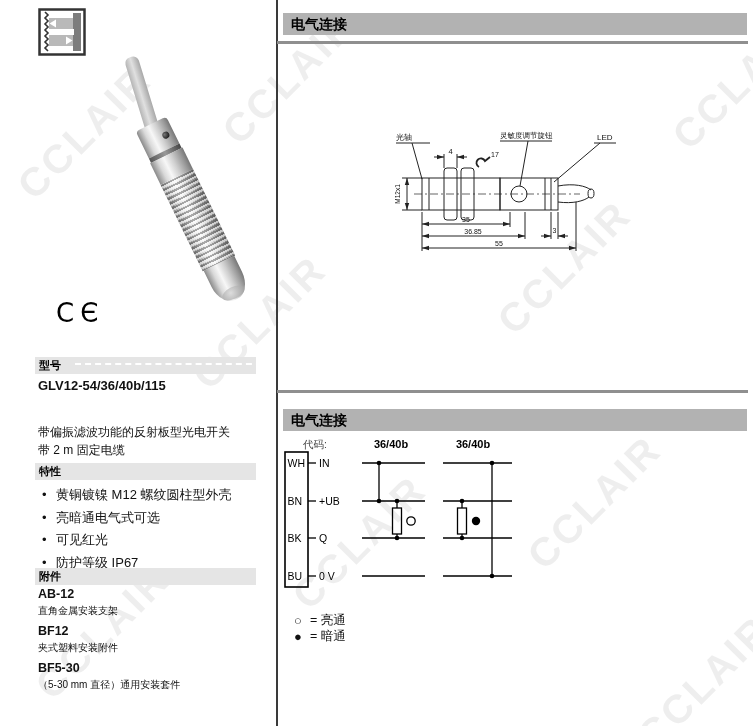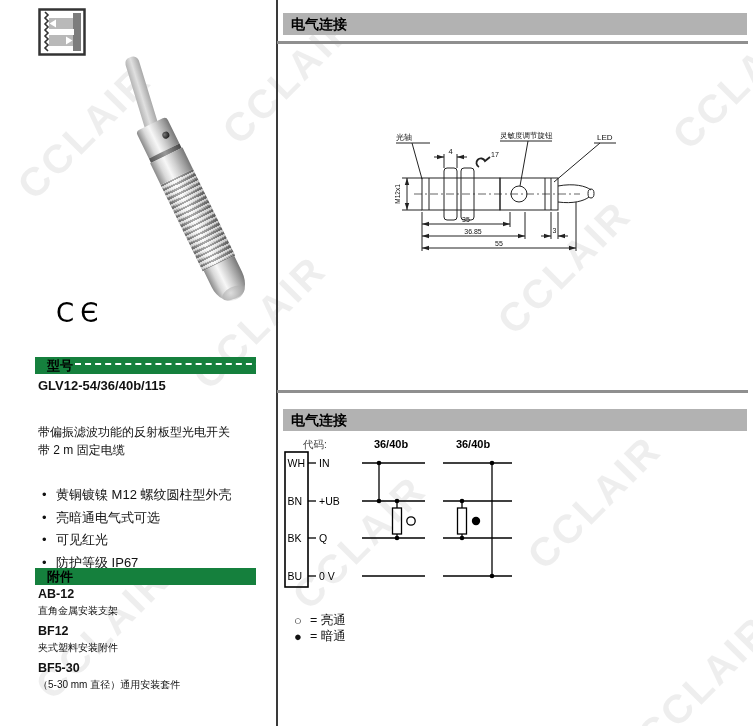--- a/index.html
+++ b/index.html
@@ -34,22 +34,22 @@
     background:repeating-linear-gradient(to bottom, rgba(50,50,50,.38) 0 2px, rgba(255,255,255,.55) 2px 4px, rgba(0,0,0,0) 4px 5px); }
   #s-tip { position:absolute; left:1px; top:155px; width:34px; height:40px; border-radius:0 0 16px 16px/0 0 22px 22px; }
   #s-face { position:absolute; left:6px; top:182px; width:24px; height:12px; border-radius:50%;
     background:radial-gradient(circle at 40% 40%, #ddd, #9a9a9a); }
 
   
   #ce-mark { left:56px; top:298px; font-size:26px; letter-spacing:6px; color:#000;
     font-family:"DejaVu Sans",sans-serif; font-weight:400;text-align:center; }
 
   
-  .secbar { position:absolute; left:35px; width:221px; height:17px; background:#15803d;
-    font-size:13px; font-weight:bold; color:#000; line-height:17px; padding-left:12px; }
+  .secbar { position:absolute; left:35px; width:221px; height:17px; background:#e5e5e5;
+    font-size:11px; font-weight:bold; color:#000; line-height:17px; padding-left:4px; }
   .secbar .dash { position:absolute; left:40px; right:-16px; top:6px;
     border-top:2px dashed #fff; }
   #bar-model { top:357px; }
   #bar-features { top:463px; }
   #bar-acc { top:568px; }
 
   #model-code { left:38px; top:378px; font-size:13px; font-weight:bold; }
   #model-desc { left:38px; top:402px; font-size:12px; line-height:18px; width:225px;margin-top:21px; }
 
   #features-list { left:40px; top:484px; font-size:13px; }
@@ -125,20 +125,23 @@
   <div class="secbar" id="bar-model">
     <span>型号</span>
     <span class="dash"></span>
   </div>
   <div class="abs" id="model-code">GLV12-54/36/40b/115</div>
   <div class="abs" id="model-desc">
     <div>带偏振滤波功能的反射板型光电开关</div>
     <div>带 2 m 固定电缆</div>
   </div>
 
+  <div class="secbar" id="bar-features">
+    <span>特性</span>
+  </div>
   <div class="abs" id="features-list">
     <div class="feat">黄铜镀镍 M12 螺纹圆柱型外壳</div>
     <div class="feat">亮暗通电气式可选</div>
     <div class="feat">可见红光</div>
     <div class="feat">防护等级 IP67</div>
   </div>
 
   <div class="secbar" id="bar-acc">
     <span>附件</span>
   </div>

